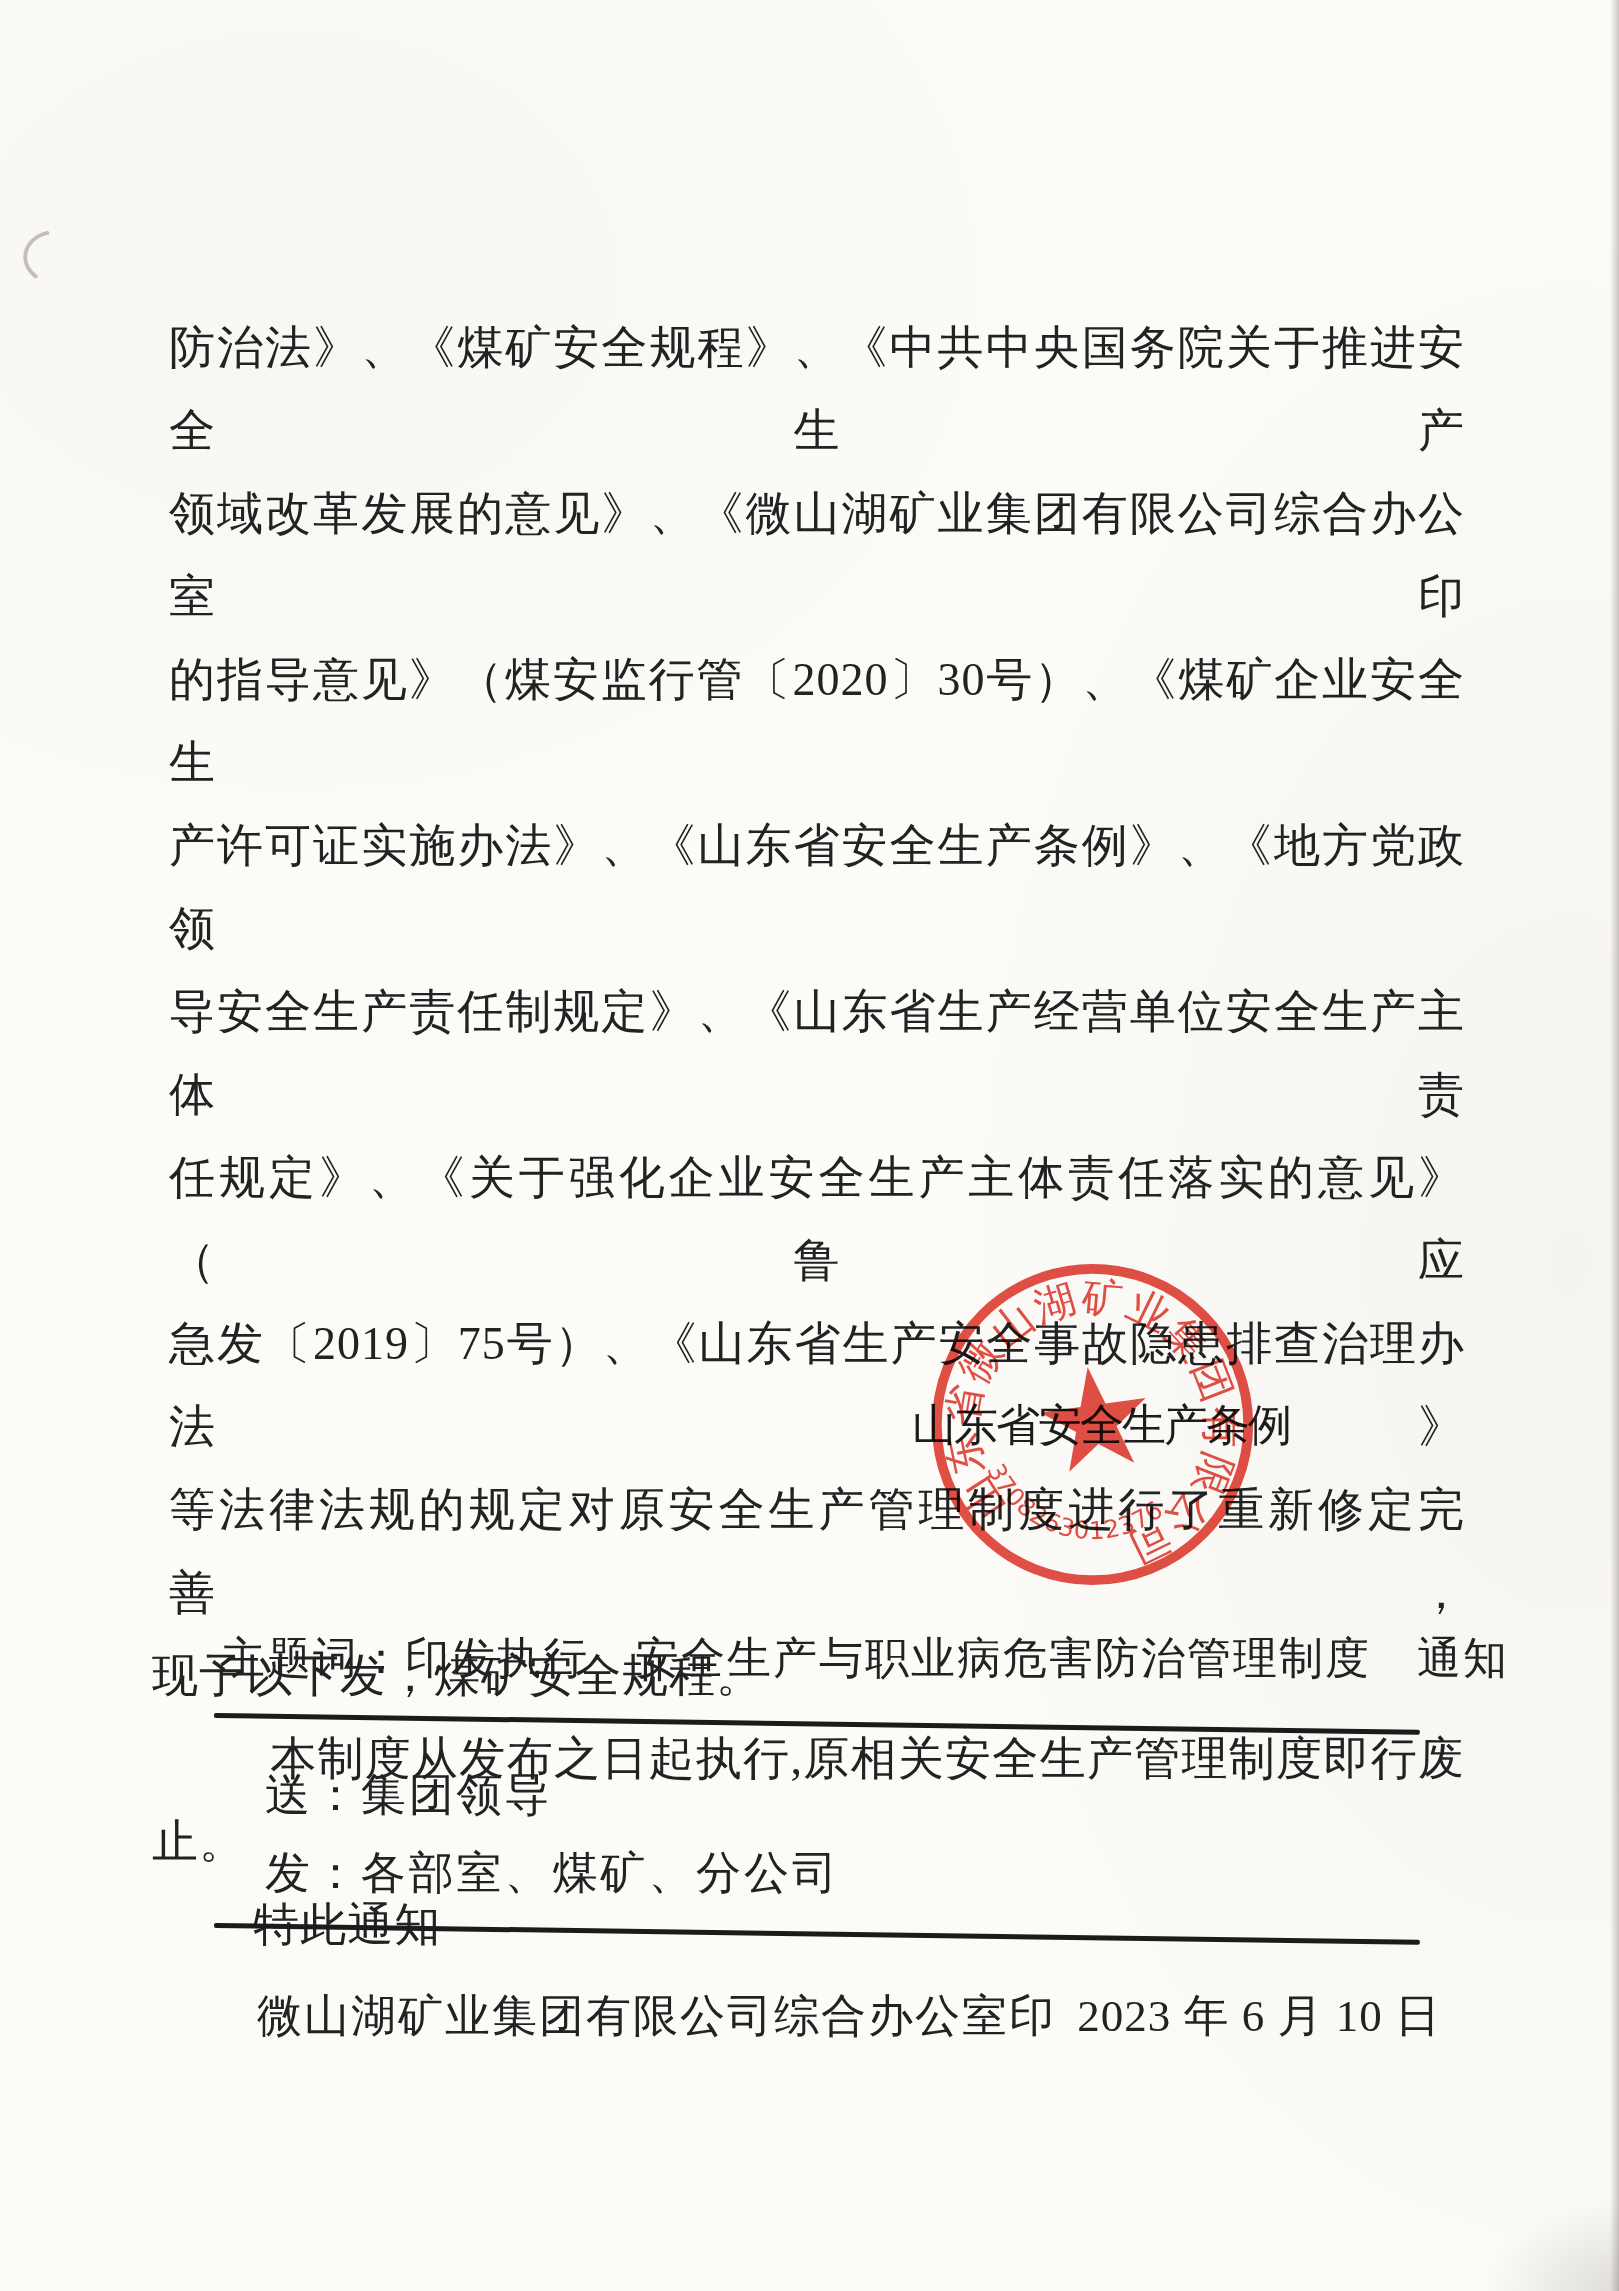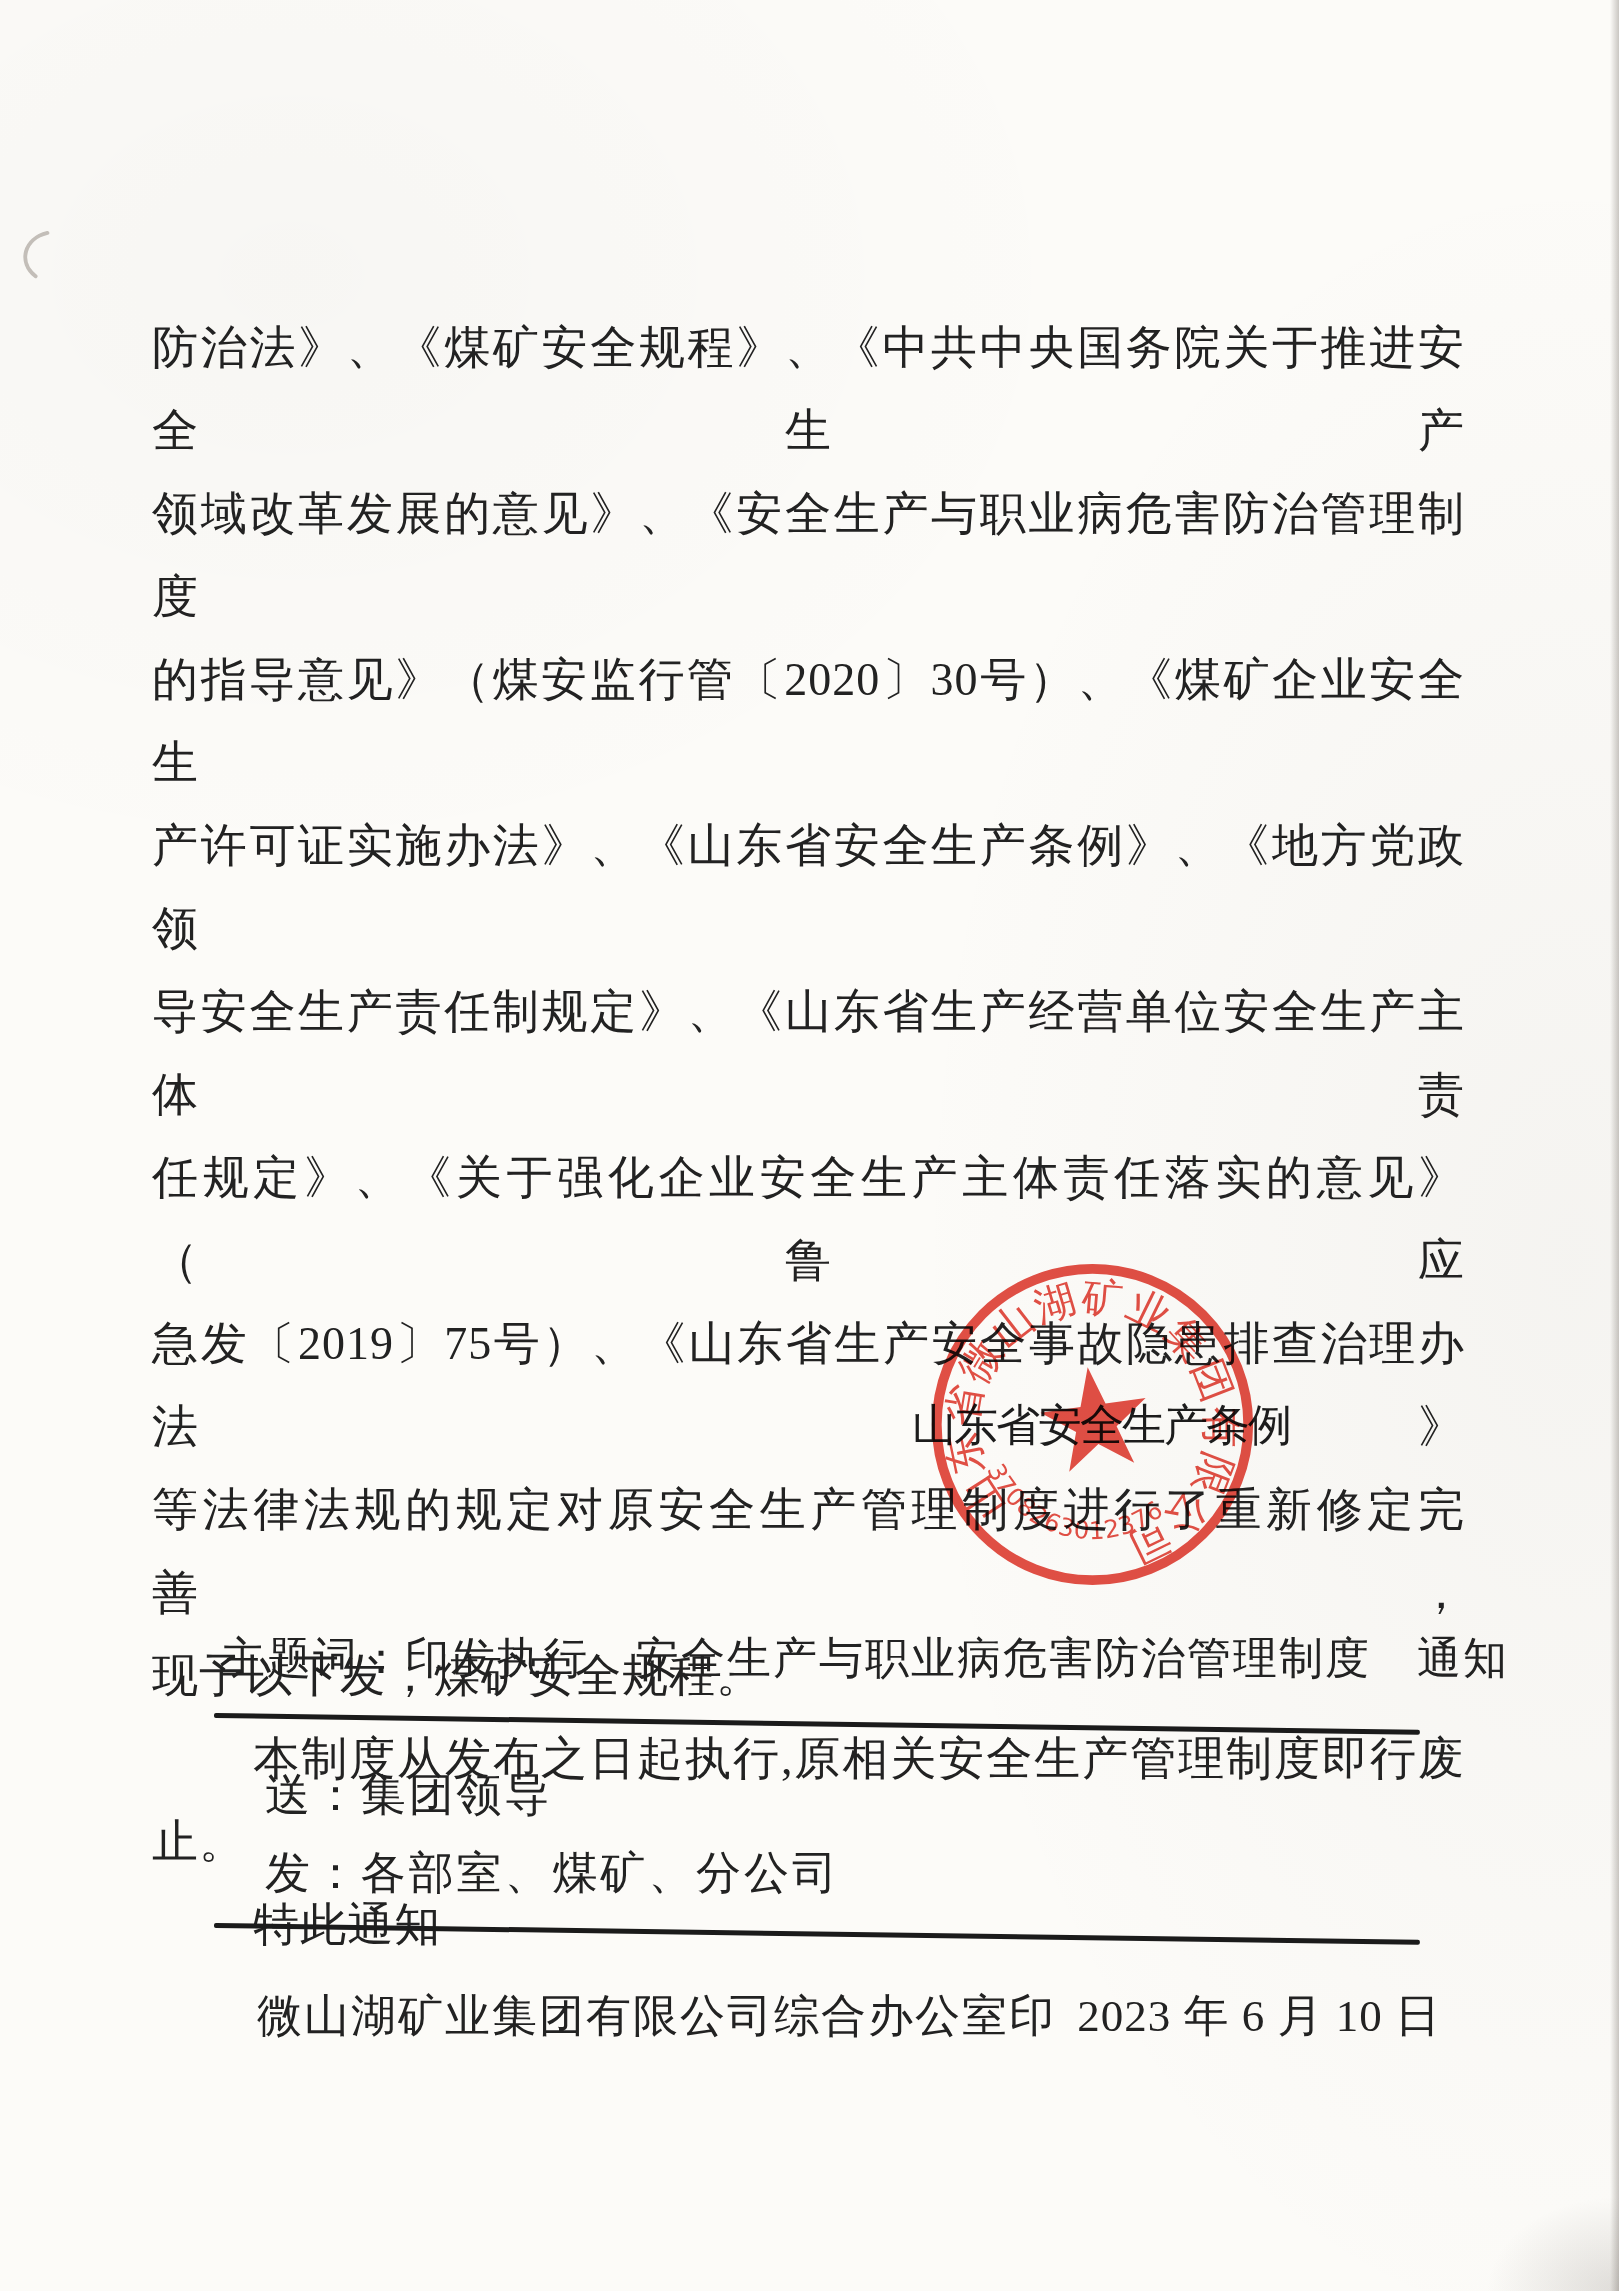--- a/index.html
+++ b/index.html
@@ -13,21 +13,21 @@
     color:#1e1e1e;
   }
   .abs{position:absolute;}
   
   .doc-body{
     left:152px;top:306px;width:1313px;
     font-size:46px;line-height:83px;letter-spacing:1px;
     color:#222;
   }
   .doc-line{white-space:nowrap;}
-  .doc-line.j{white-space:normal;text-align:justify;text-align-last:justify;}
+  .doc-line.j{white-space:normal;text-align:justify;text-align-last:justify;margin-left:17px;}
   .doc-line.ind{text-indent:2.2em;}
   
   .seal-date{
     left:912px;top:1396px;font-size:44px;letter-spacing:-2px;
     color:#1c1c1c;white-space:nowrap;z-index:2;
   }
   
   .seal{
     left:926px;top:1258px;width:333px;height:333px;z-index:3;
     opacity:.88;mix-blend-mode:multiply;
@@ -68,21 +68,21 @@
 </style>
 </head>
 <body>
 
 <svg class="abs artifact-hook" viewBox="0 0 60 70">
   <path d="M 36 10 C 12 16 6 40 24 54" stroke="#b1aba4" stroke-width="4" fill="none" stroke-linecap="round"></path>
 </svg>
 
 <div class="abs doc-body">
   <div class="doc-line j">防治法》、《煤矿安全规程》、《中共中央国务院关于推进安全生产</div>
-  <div class="doc-line j">领域改革发展的意见》、《安全生产与职业病危害防治管理制度</div>
+  <div class="doc-line j">领域改革发展的意见》、《微山湖矿业集团有限公司综合办公室印</div>
   <div class="doc-line j">的指导意见》（煤安监行管〔2020〕30号）、《煤矿企业安全生</div>
   <div class="doc-line j">产许可证实施办法》、《山东省安全生产条例》、《地方党政领</div>
   <div class="doc-line j">导安全生产责任制规定》、《山东省生产经营单位安全生产主体责</div>
   <div class="doc-line j">任规定》、《关于强化企业安全生产主体责任落实的意见》（鲁应</div>
   <div class="doc-line j">急发〔2019〕75号）、《山东省生产安全事故隐患排查治理办法》</div>
   <div class="doc-line j">等法律法规的规定对原安全生产管理制度进行了重新修定完善，</div>
   <div class="doc-line">现予以下发，煤矿安全规程。</div>
   <div class="doc-line j ind">本制度从发布之日起执行,原相关安全生产管理制度即行废</div>
   <div class="doc-line">止。</div>
   <div class="doc-line ind">特此通知</div>

